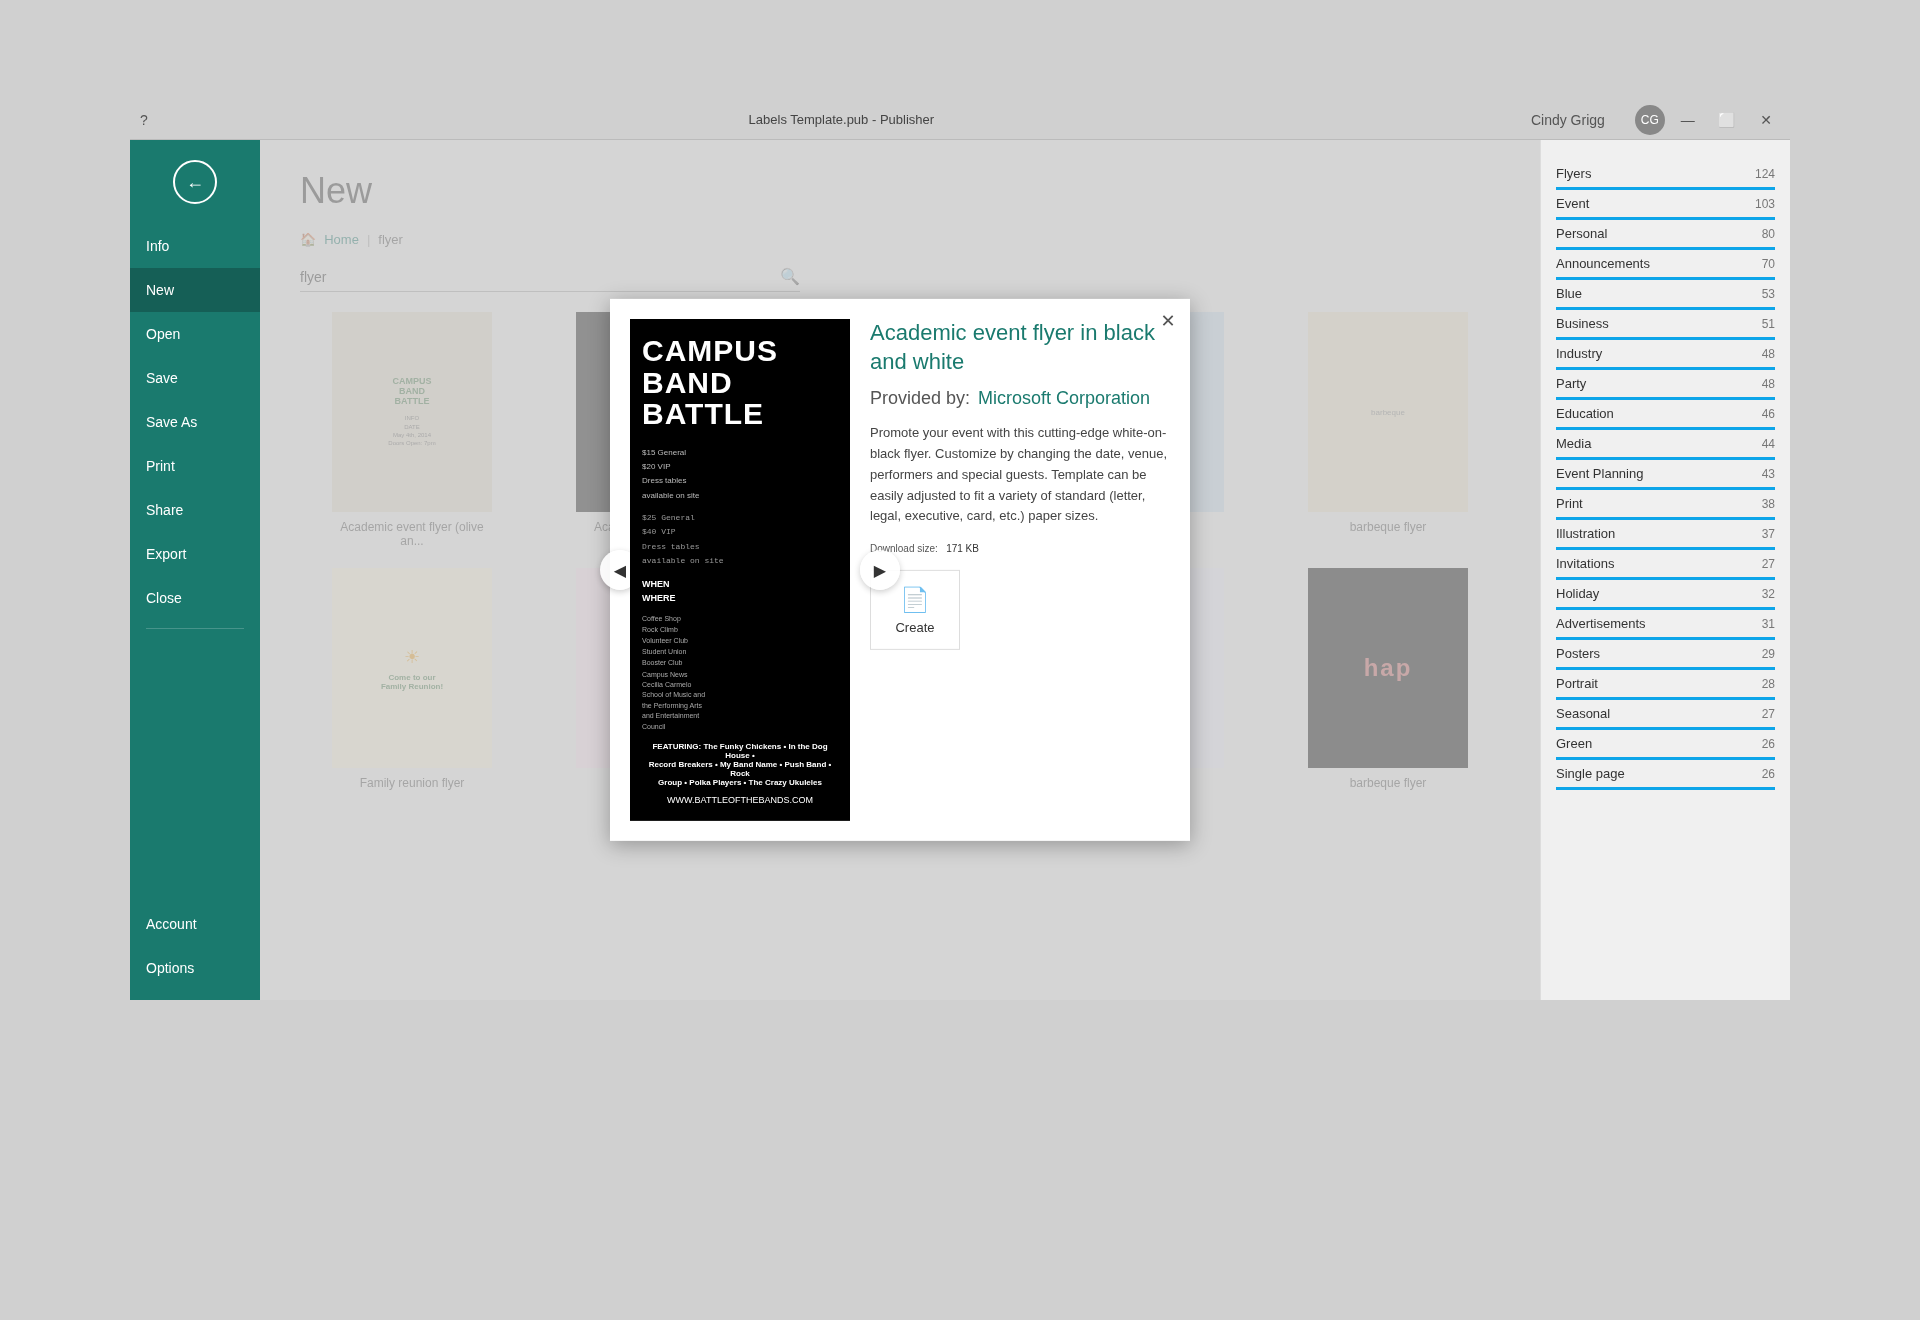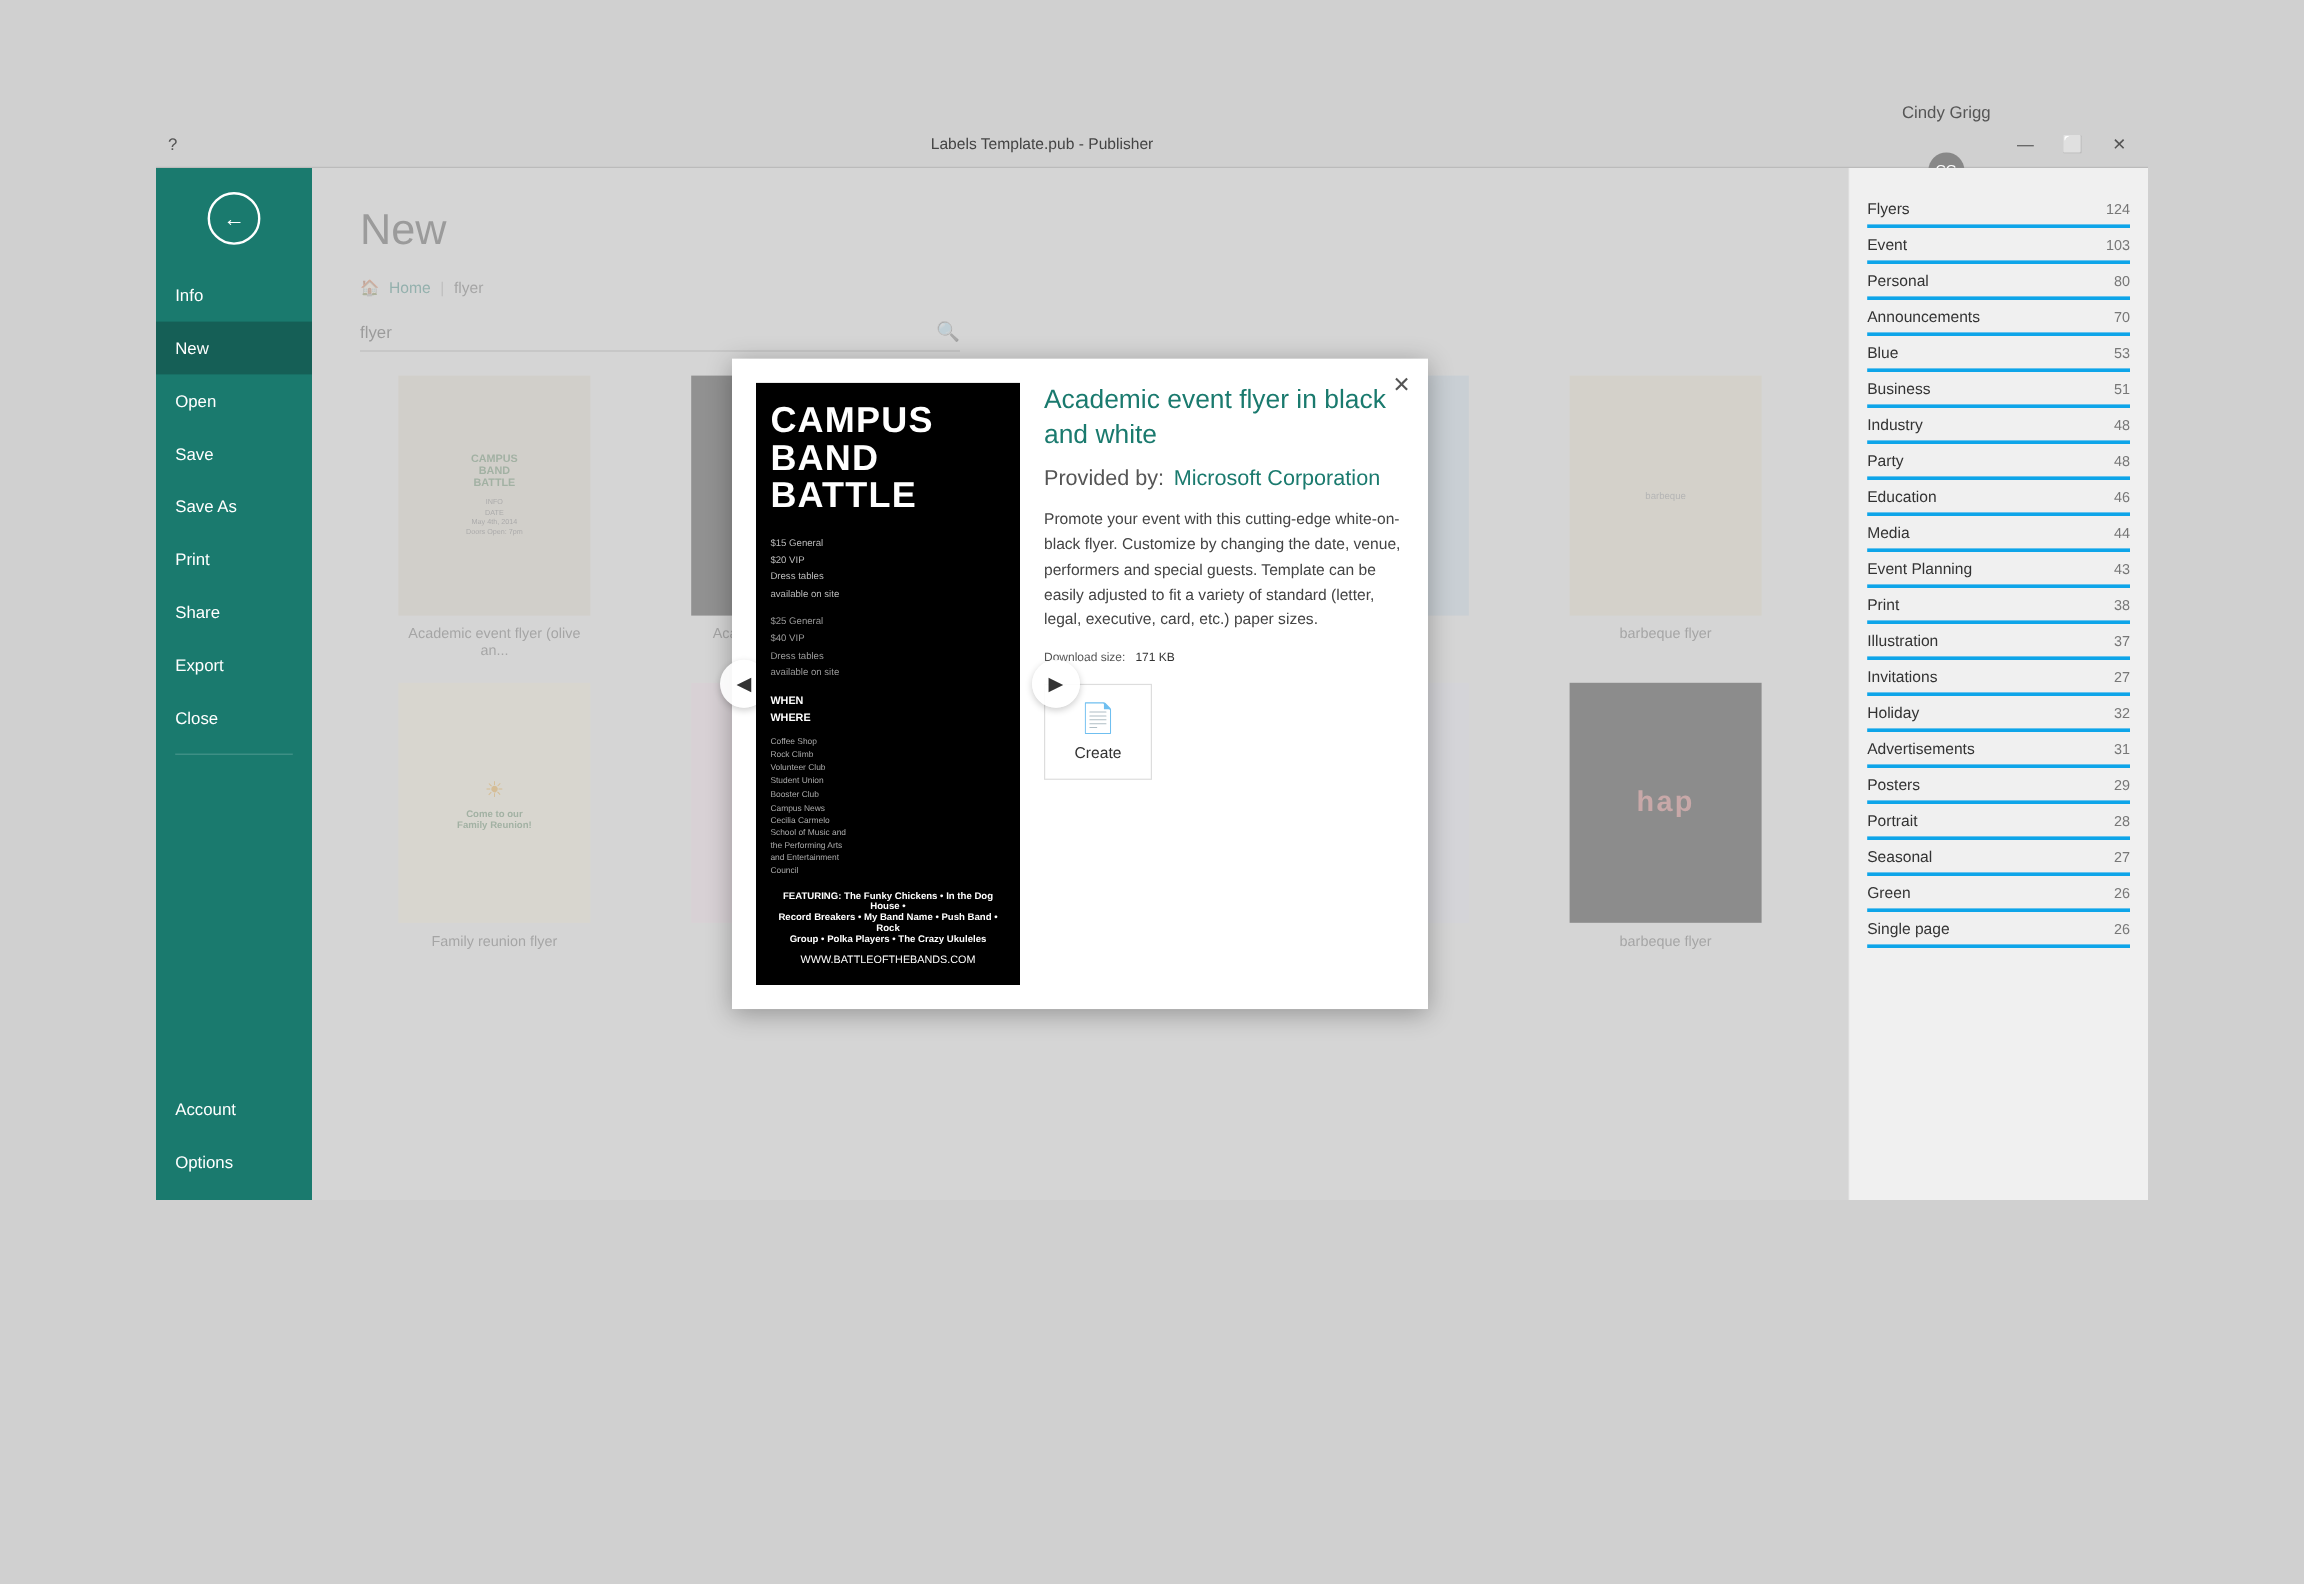--- a/index.html
+++ b/index.html
@@ -45,21 +45,20 @@
       cursor: pointer;
       padding: 2px 6px;
     }
 
     .title-bar-user {
       display: flex;
       align-items: center;
       gap: 24px;
       font-size: 13px;
       color: #444;
-      flex-direction: column;
     }
 
     .user-avatar {
       width: 30px;
       height: 30px;
       border-radius: 50%;
       background: #888;
       overflow: hidden;
       display: flex;
       align-items: center;
@@ -575,21 +574,21 @@
               <div style="width:100%; height:100%; background:#000; padding:16px 12px; display:flex; flex-direction:column;">
                 <div style="font-weight:900; font-size:30px; color:white; text-transform:uppercase; line-height:1.05; letter-spacing:1px;">
                   CAMPUS<br>BAND<br>BATTLE
                 </div>
                 <div style="margin-top:16px; font-size:8px; color:#bbb; line-height:1.8;">
                   $15 General<br>
                   $20 VIP<br>
                   Dress tables<br>
                   available on site
                 </div>
-                <div style="margin-top:8px; font-size:8px; color:#999; line-height:1.8;">
+                <div style="margin-top:8px; font-size:8px; color:#999; line-height:1.8;font-family:Liberation Mono, monospace;">
                   $25 General<br>
                   $40 VIP<br>
                   Dress tables<br>
                   available on site
                 </div>
                 <div style="font-size:9px; color:white; font-weight:bold; margin-top:10px;">WHEN</div>
                 <div style="font-size:9px; color:white; font-weight:bold; margin-top:4px;">WHERE</div>
                 <div style="margin-top:10px; font-size:7px; color:#aaa; line-height:1.6;">
                   Coffee Shop<br>Rock Climb<br>Volunteer Club<br>Student Union<br>Booster Club<br>Campus News
                 </div>

